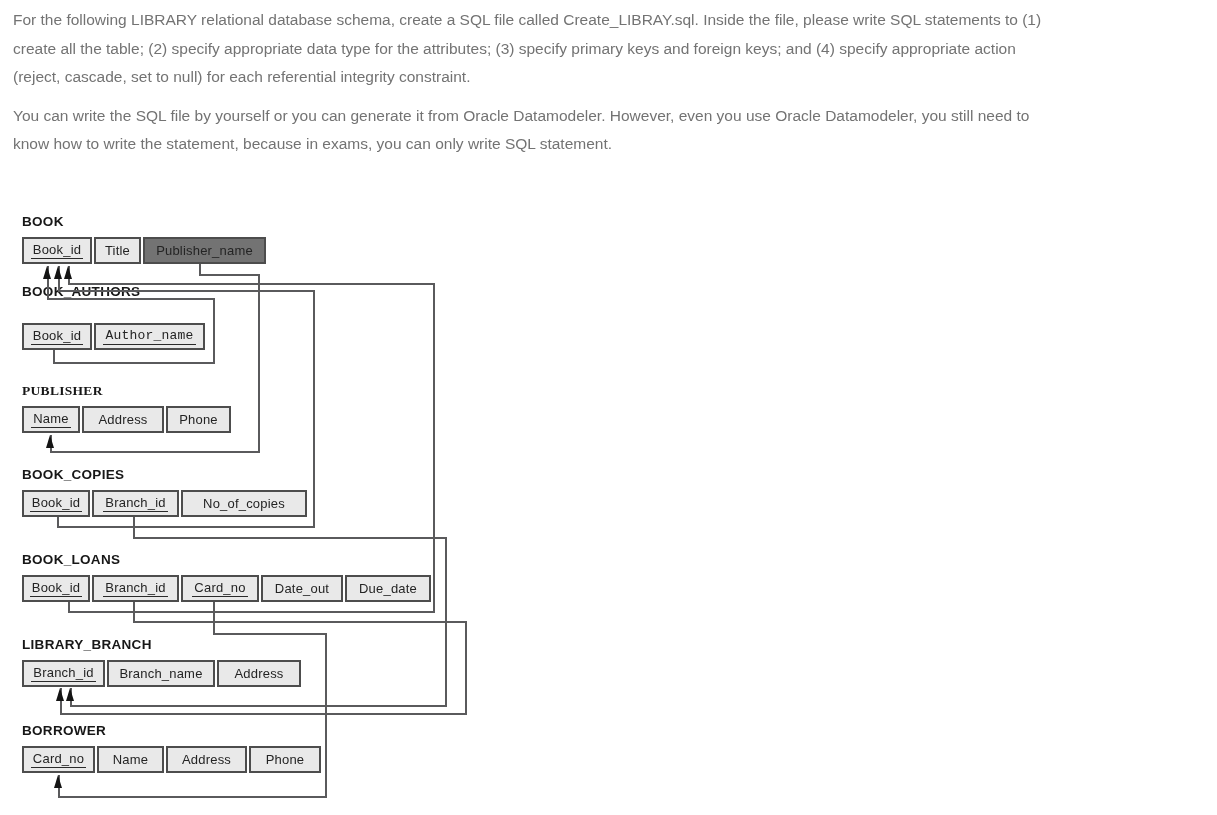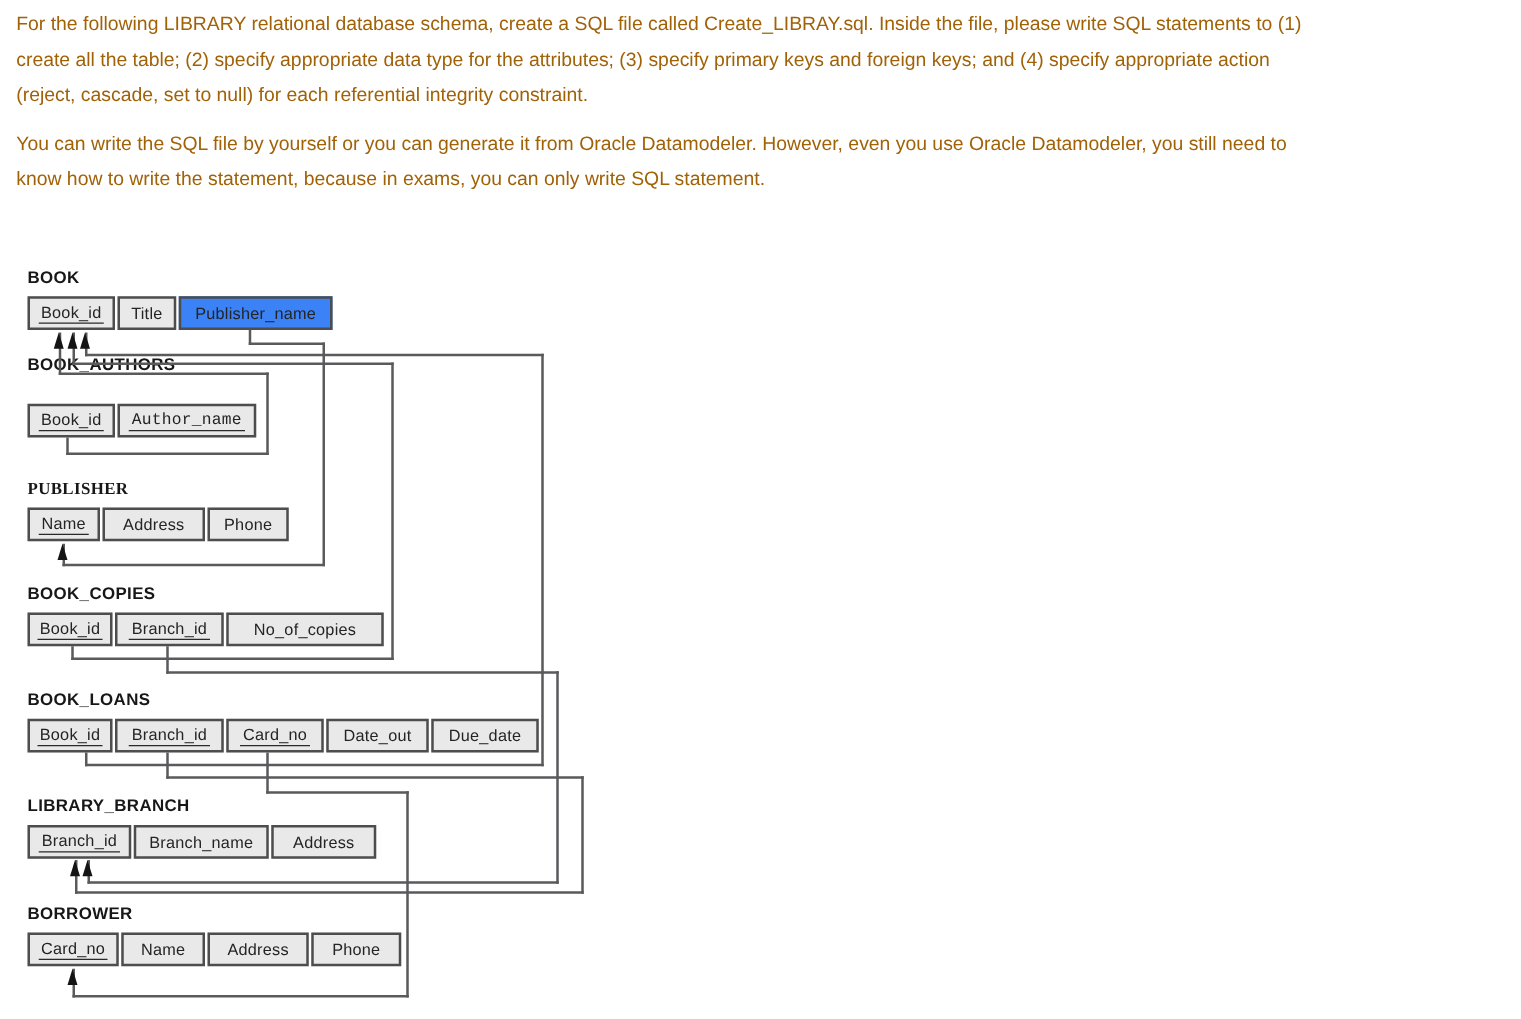--- a/index.html
+++ b/index.html
@@ -8,21 +8,21 @@
     width: 1217px;
     height: 815px;
     background: #ffffff;
     font-family: "Liberation Sans", sans-serif;
     overflow: hidden;
   }
   #instructions {
     position: absolute;
     left: 13px; top: 6px;
     width: 1185px;
-    color: #a16207;
+    color: #737373;
     font-size: 15.5px;
     line-height: 28.5px;
   }
   #instructions p { margin: 0; white-space: pre-line; }
   #instructions p + p { margin-top: 10px; }
   #diagram { position: absolute; left: 0; top: 0; width: 990px; height: 815px; }
   .tbl-label {
     position: absolute;
     font-size: 13.5px;
     font-weight: bold;
@@ -68,21 +68,21 @@
   </div>
   <div id="diagram">
       <div class="tbl-label" style="left: 22px; top: 214px;">BOOK</div>
       <div class="tbl-row" style="left: 22px; top: 237px;">
         <div class="tbl-cell" style="width: 70px; background: rgb(233, 233, 233); border-color: rgb(77, 77, 77);">
           <span class="pk">Book_id</span>
         </div>
         <div class="tbl-cell" style="width: 47px; background: rgb(233, 233, 233); border-color: rgb(77, 77, 77);">
           <span class="npk">Title</span>
         </div>
-        <div class="tbl-cell" style="width: 123px; background: #3b82f6; border-color: rgb(77, 77, 77);">
+        <div class="tbl-cell" style="width: 123px; background: #737373; border-color: rgb(77, 77, 77);">
           <span class="npk">Publisher_name</span>
         </div>
       </div>
       <div class="tbl-label" style="left: 22px; top: 284px;">BOOK_AUTHORS</div>
       <div class="tbl-row" style="left: 22px; top: 323px;">
         <div class="tbl-cell" style="width: 70px; background: rgb(233, 233, 233); border-color: rgb(77, 77, 77);">
           <span class="pk">Book_id</span>
         </div>
         <div class="tbl-cell" style="width: 111px; background: rgb(233, 233, 233); border-color: rgb(77, 77, 77); font-family: Liberation Mono, monospace;">
           <span class="pk">Author_name</span>

